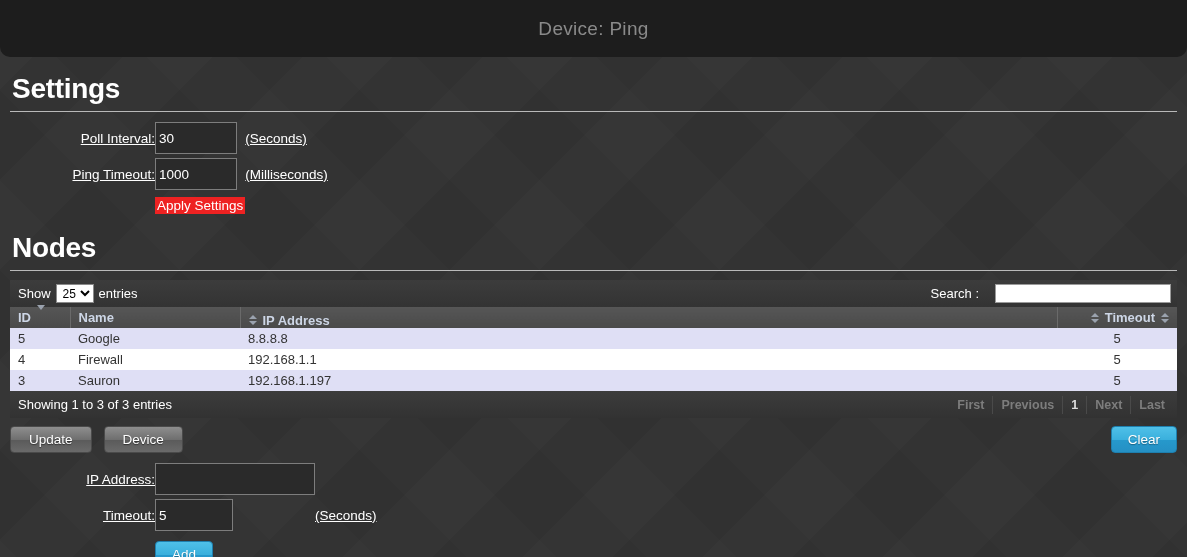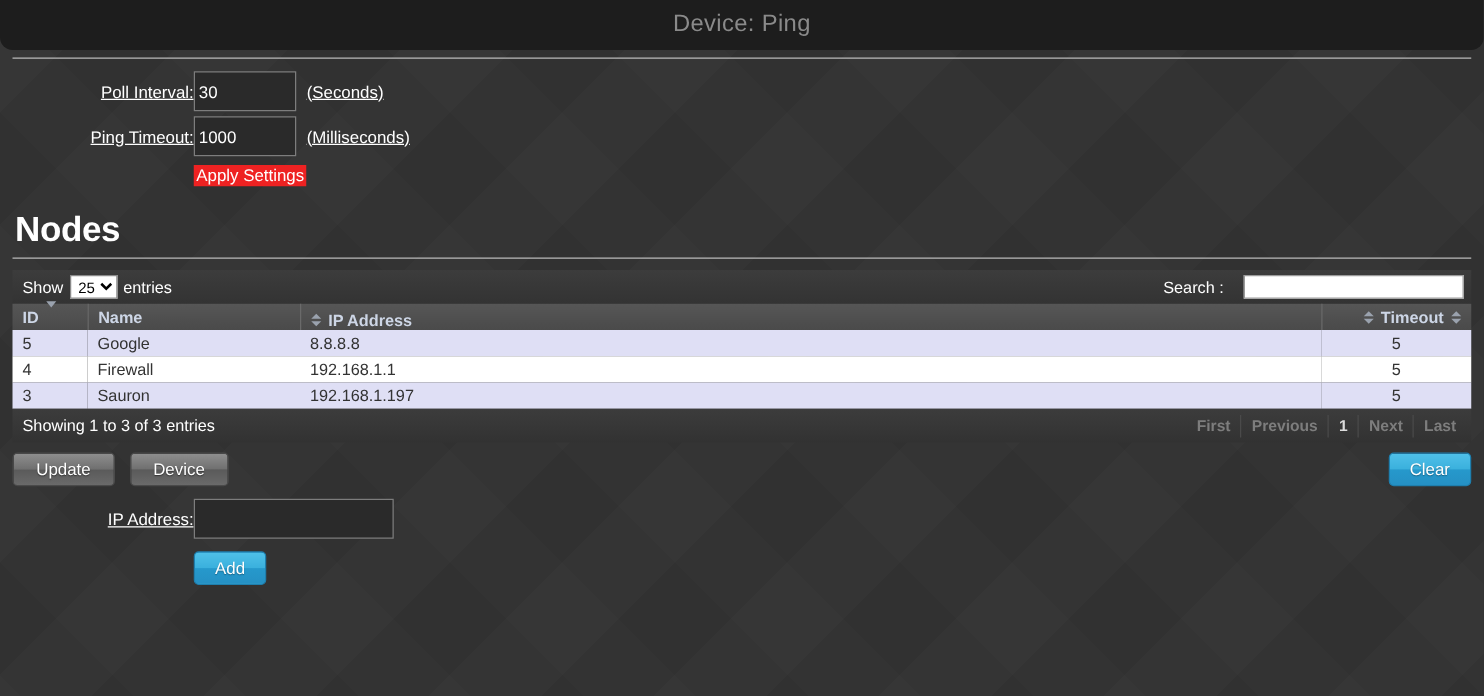--- a/index.html
+++ b/index.html
@@ -14,21 +14,21 @@
     background-image:
       linear-gradient(135deg, rgba(255,255,255,0.014) 25%, transparent 25%, transparent 50%, rgba(255,255,255,0.014) 50%, rgba(255,255,255,0.014) 75%, transparent 75%),
       linear-gradient(45deg, rgba(0,0,0,0.035) 25%, transparent 25%, transparent 50%, rgba(0,0,0,0.035) 50%, rgba(0,0,0,0.035) 75%, transparent 75%);
     background-size: 180px 180px, 180px 180px;
     background-position: 0 0, 0 0;
     color: #ffffff;
   }
 
   
   #titlebar {
-    height: 40px;
+    height: 57px;
     background: #1d1d1d;
     border-bottom-left-radius: 10px;
     border-bottom-right-radius: 10px;
     display: flex;
     align-items: center;
     justify-content: center;
   }
   #titlebar .title {
     font-size: 19px;
     color: #8a8a8a;
@@ -228,20 +228,21 @@
 </style>
 </head>
 <body>
 
 <div id="titlebar">
   <span class="title">Device: Ping</span>
 </div>
 
 <div class="page">
 
+  <h2 class="section-title">Settings</h2>
   <div class="rule"></div>
 
   <table class="formgrid">
     <tbody>
         <tr>
       <td class="lbl">Poll Interval:</td>
       <td>
         <input class="txt" style="width: 82px;" type="text" value="30">
       </td>
       <td class="unit">(Seconds)</td>
@@ -365,20 +366,27 @@
   <table class="formgrid addform">
     <tbody>
     <tr>
       <td class="lbl">IP Address:</td>
       <td>
         <input class="txt w-ip" type="text" value="" style="">
       </td>
       <td></td>
     </tr>
     <tr>
+      <td class="lbl">Timeout:</td>
+      <td>
+        <input class="txt w-to" type="text" value="5" style="">
+      </td>
+      <td class="unit">(Seconds)</td>
+    </tr>
+    <tr>
       <td class="lbl"></td>
       <td class="addbtn-cell">
         <button class="blue">Add</button>
       </td>
       <td></td>
     </tr>
   </tbody>
     </table>
 
 </div>

